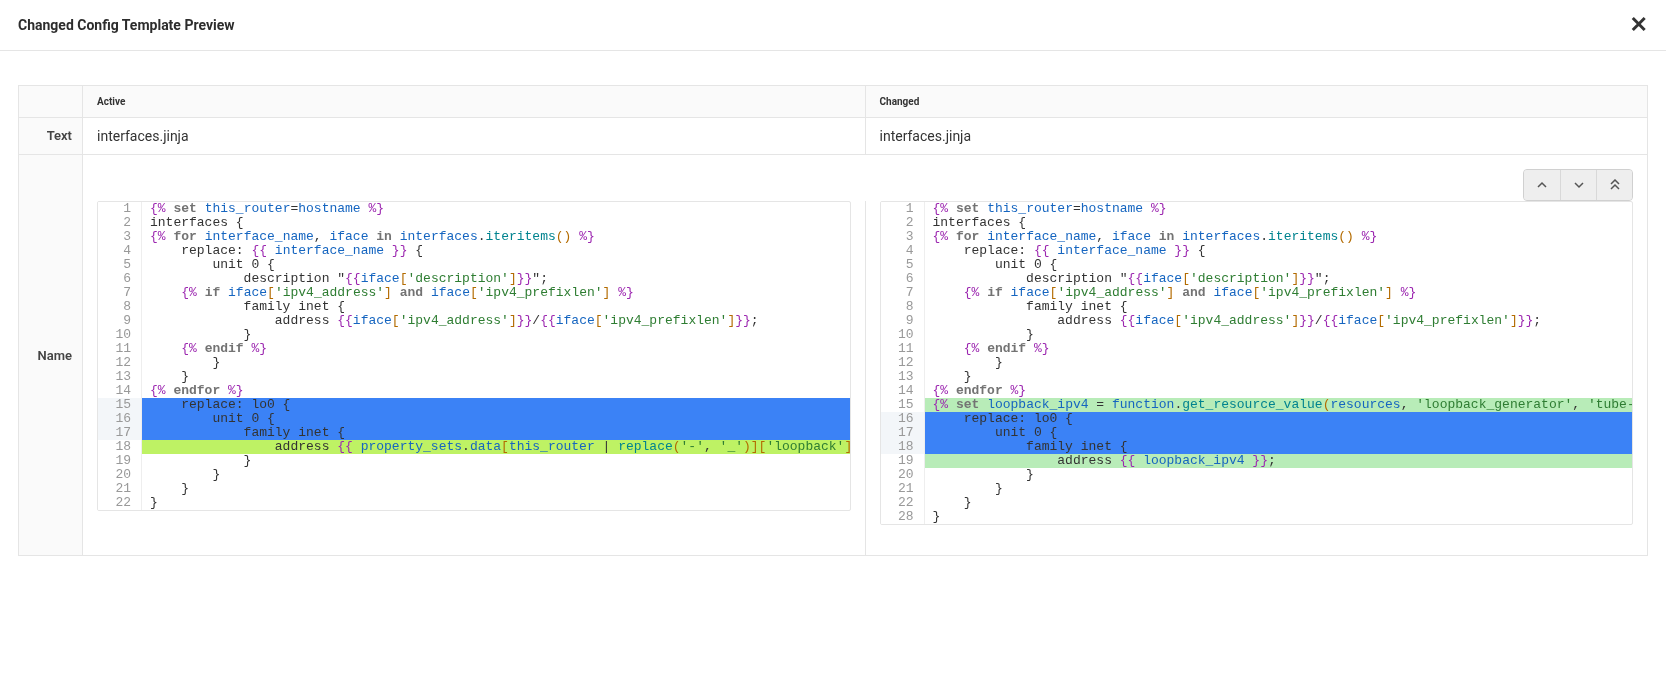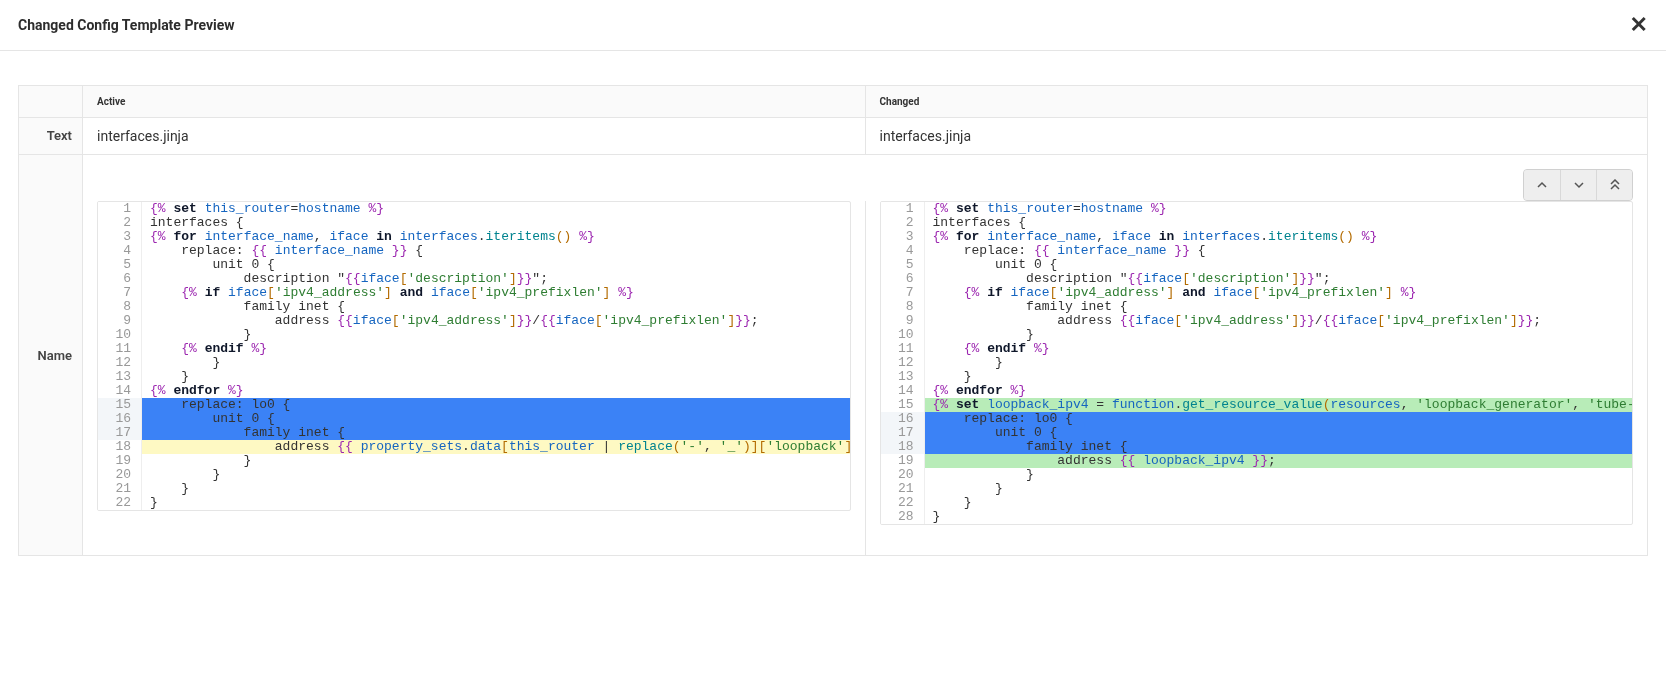--- a/index.html
+++ b/index.html
@@ -126,30 +126,30 @@
     background: #fff;
   }
   .code-content {
     flex: 1 1 auto;
     padding-left: 8px;
     overflow: hidden;
     color: #333;
   }
   .hl-skip .gutter { background: #f3f6f9; }
   .hl-skip .code-content { background: #f3f6f9; }
-  .hl-del .code-content { background: #fef9c3; }
+  .hl-del .code-content { background: #bef264; }
   .hl-del .gutter { background: #fff; }
   .hl-add .code-content { background: #b8ecb8; }
   .hl-add .gutter { background: #fff; }
   .hl-ctx .code-content { background: #3b82f6; }
   .hl-ctx .gutter { background: #f3f6f9; }
 
   
   .tk-tag   { color: #9c27b0; }      
-  .tk-kw    { color: #0f172a; font-weight: bold; }  
+  .tk-kw    { color: #737373; font-weight: bold; }  
   .tk-var   { color: #1565c0; }      
   .tk-str   { color: #2e7d32; }
   .tk-fn    { color: #00838f; }      
   .tk-op    { color: #333; }
   .tk-par   { color: #b36b00; }      
 
 </style>
 </head>
 <body>
 

